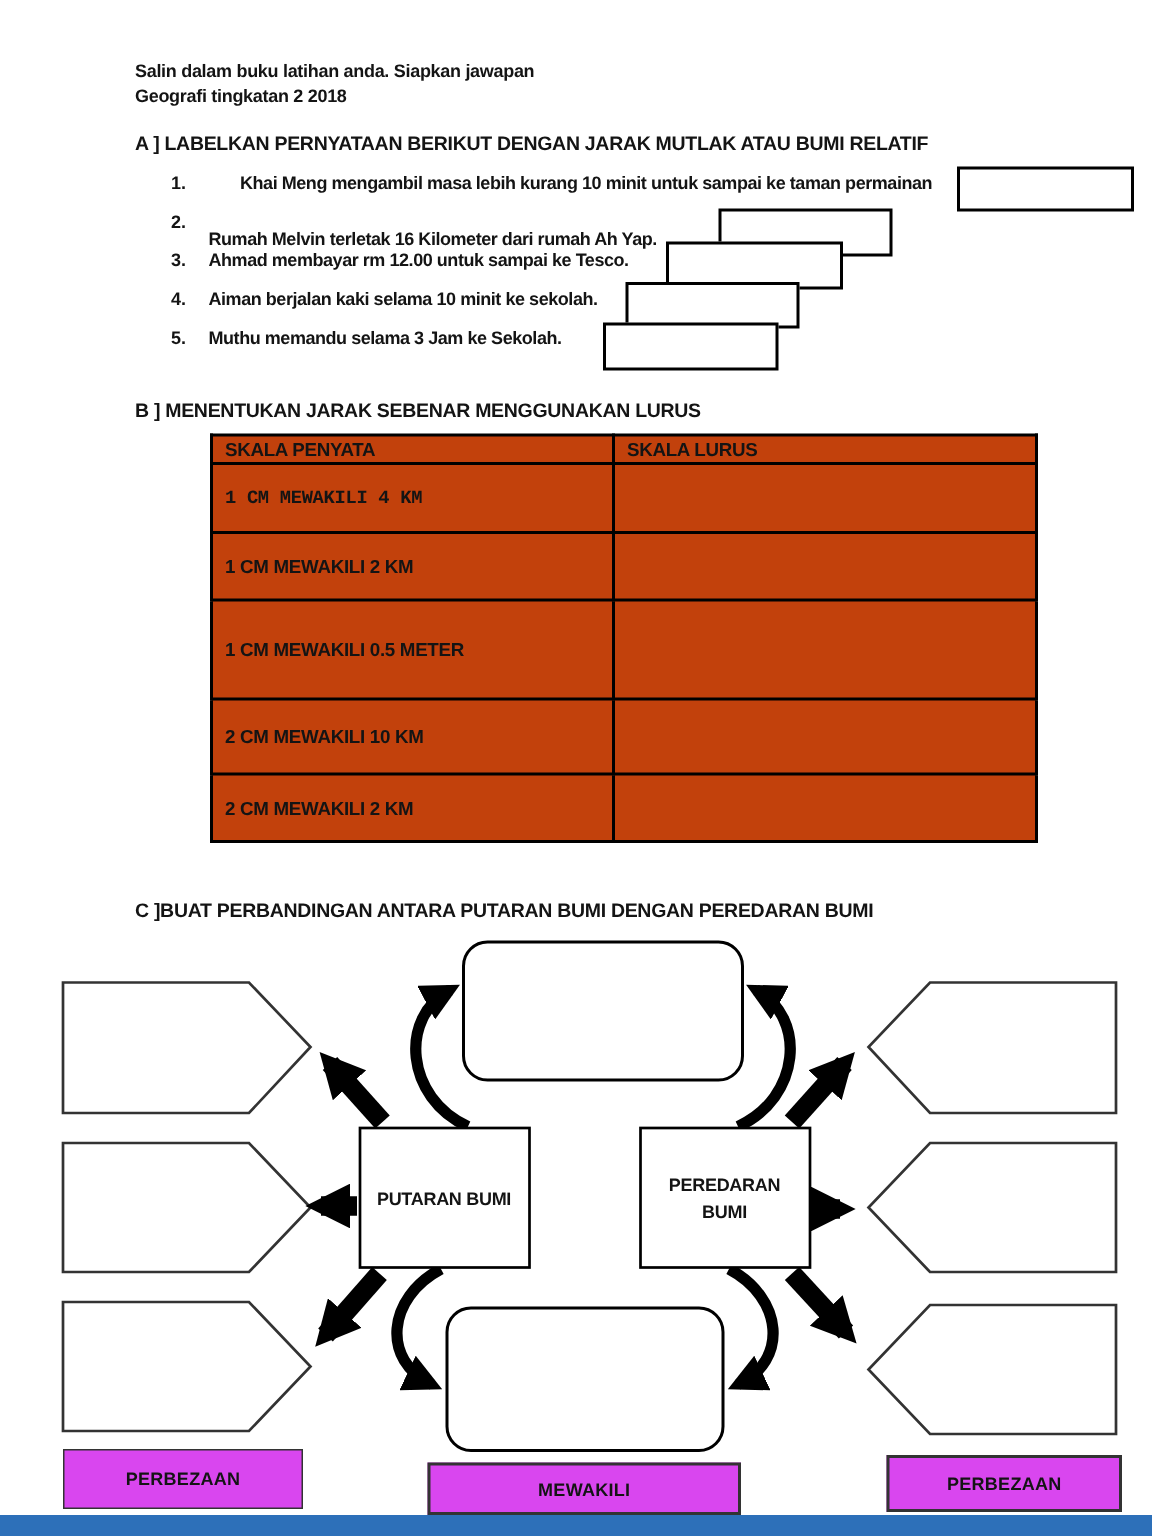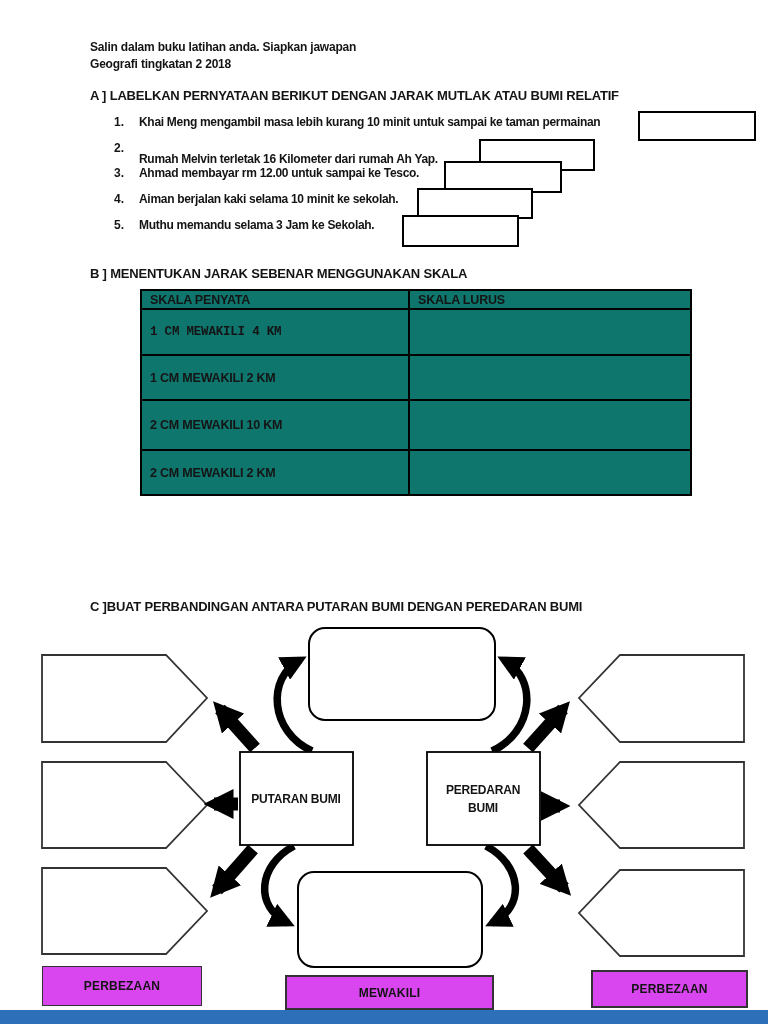--- a/index.html
+++ b/index.html
@@ -14,71 +14,75 @@
   .hdr{font-size:12px;font-weight:700;letter-spacing:-0.2px;white-space:nowrap;}
   .sect{font-size:13px;font-weight:700;letter-spacing:-0.2px;white-space:nowrap;}
   .item-num{position:absolute;left:114px;width:22px;font-size:12px;font-weight:700;}
   .item-text{position:absolute;left:139px;font-size:12px;font-weight:700;letter-spacing:-0.3px;white-space:nowrap;}
   .ansbox{position:absolute;border:2px solid #000;background:#fff;}
   table.scale{
     position:absolute;left:140px;top:289px;border-collapse:collapse;table-layout:fixed;
   }
   table.scale td{
     border:2px solid #000;padding:0 0 0 8px;vertical-align:middle;
-    font-size:12.5px;font-weight:700;letter-spacing:-0.2px;background:#0f766e;
+    font-size:12.5px;font-weight:700;letter-spacing:-0.2px;background:#c2410c;
   }
   table.scale td.hd{vertical-align:middle;}
   .dlabel{
     position:absolute;display:flex;align-items:center;justify-content:center;
     font-size:12px;font-weight:700;letter-spacing:0.2px;background:#d946ef;
   }
   svg text{font-family:"Liberation Sans", sans-serif;font-weight:700;fill:#141414;}
   .footerbar{position:absolute;left:0;bottom:0;width:768px;height:14px;}
 </style>
 </head>
 <body>
 
 <div class="abs hdr" style="left:90px;top:40px;">Salin dalam buku latihan anda. Siapkan jawapan</div>
 <div class="abs hdr" style="left:90px;top:57px;">Geografi tingkatan 2 2018</div>
 
 <div class="abs sect" style="left:90px;top:88px;">A ] LABELKAN PERNYATAAN BERIKUT DENGAN JARAK MUTLAK ATAU BUMI RELATIF</div>
 
 <div>
   <span class="item-num" style="top:115px;">1.</span>
-  <span class="item-text" style="top:115px;">Khai Meng mengambil masa lebih kurang 10 minit untuk sampai ke taman permainan</span>
+  <span class="item-text" style="top:115px;margin-left:21px;">Khai Meng mengambil masa lebih kurang 10 minit untuk sampai ke taman permainan</span>
   <span class="item-num" style="top:141px;">2.</span>
   <span class="item-text" style="top:141px;margin-top:11px;">Rumah Melvin terletak 16 Kilometer dari rumah Ah Yap.</span>
   <span class="item-num" style="top:166px;">3.</span>
   <span class="item-text" style="top:166px;">Ahmad membayar rm 12.00 untuk sampai ke Tesco.</span>
   <span class="item-num" style="top:192px;">4.</span>
   <span class="item-text" style="top:192px;">Aiman berjalan kaki selama 10 minit ke sekolah.</span>
   <span class="item-num" style="top:218px;">5.</span>
   <span class="item-text" style="top:218px;">Muthu memandu selama 3 Jam ke Sekolah.</span>
 </div>
 
 <div class="ansbox" style="left:638px;top:111px;width:114px;height:26px;"></div>
 <div class="ansbox" style="left:479px;top:139px;width:112px;height:28px;"></div>
 <div class="ansbox" style="left:444px;top:161px;width:114px;height:28px;"></div>
 <div class="ansbox" style="left:417px;top:188px;width:112px;height:27px;"></div>
 <div class="ansbox" style="left:402px;top:215px;width:113px;height:28px;"></div>
 
-<div class="abs sect" style="left:90px;top:266px;">B ] MENENTUKAN JARAK SEBENAR MENGGUNAKAN SKALA</div>
+<div class="abs sect" style="left:90px;top:266px;">B ] MENENTUKAN JARAK SEBENAR MENGGUNAKAN LURUS</div>
 
 <table class="scale">
   <tbody>
       <tr>
     <td class="hd" style="width:258px;height:17px;">SKALA PENYATA</td>
     <td class="hd" style="width:272px;">SKALA LURUS</td>
   </tr>
   <tr>
     <td style="height:44px;font-family:Liberation Mono, monospace;">1 CM MEWAKILI 4 KM</td>
     <td></td>
   </tr>
   <tr>
     <td style="height:43px;">1 CM MEWAKILI 2 KM</td>
+    <td></td>
+  </tr>
+  <tr>
+    <td style="height:64px;">1 CM MEWAKILI 0.5 METER</td>
     <td></td>
   </tr>
   <tr>
     <td style="height:48px;">2 CM MEWAKILI 10 KM</td>
     <td></td>
   </tr>
   <tr>
     <td style="height:43px;">2 CM MEWAKILI 2 KM</td>
     <td></td>
   </tr>

